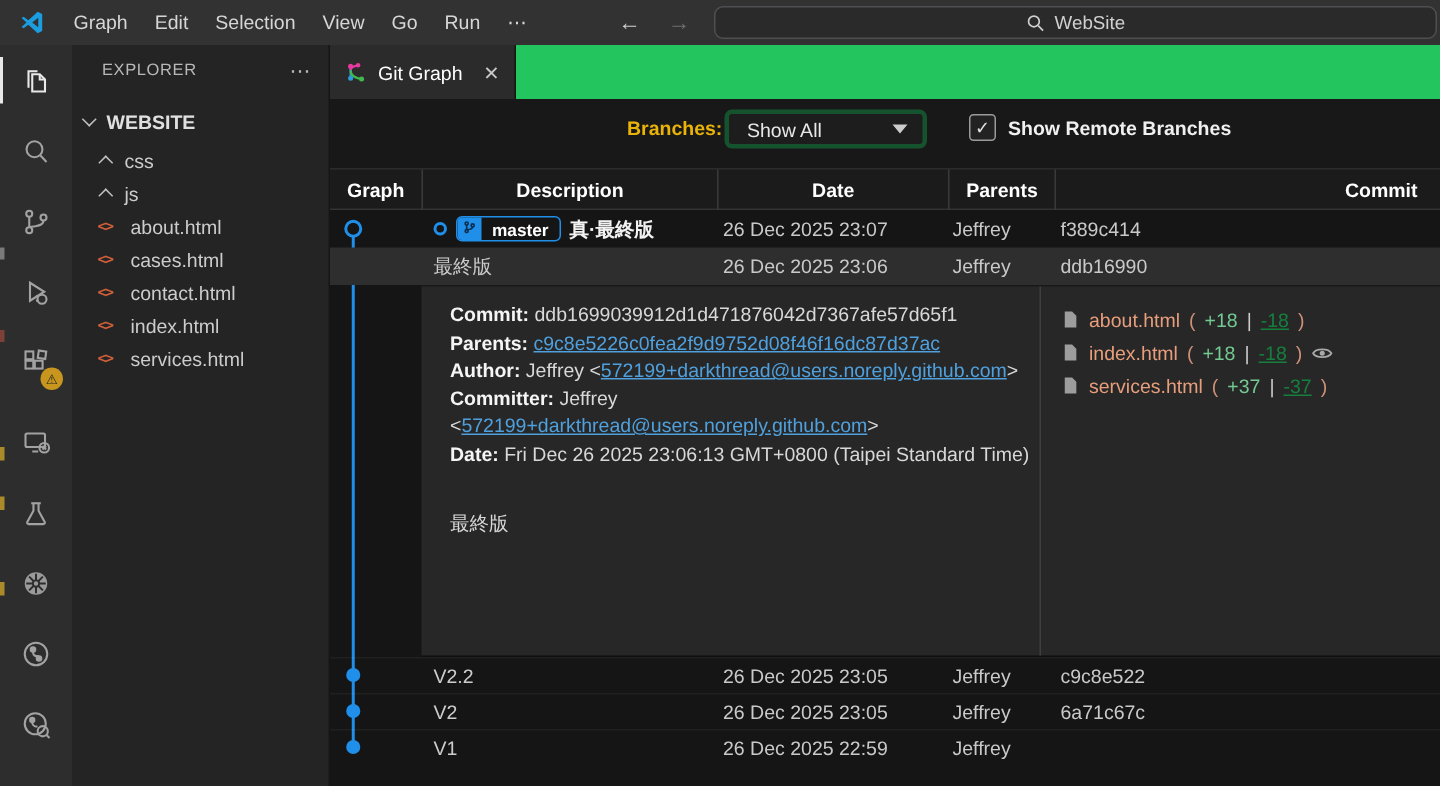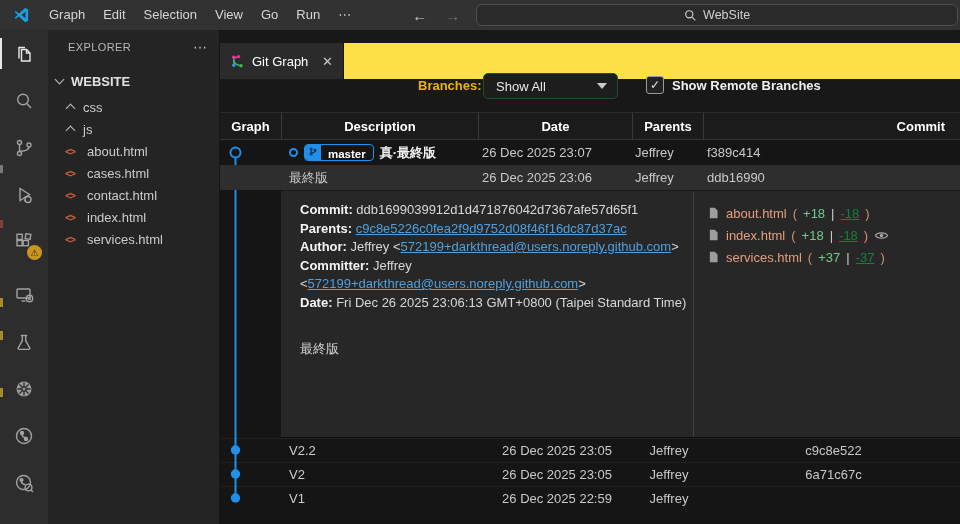--- a/index.html
+++ b/index.html
@@ -49,30 +49,30 @@
   .tree-row { display:flex; align-items:center; height:22px; padding-left:17px;
     color:#cccccc; cursor:pointer; }
   .tree-row .html-glyph { font-family:"DejaVu Sans Mono", monospace; font-size:10px;
     font-weight:bold; color:#d1603a; width:17px; flex:none; margin-right:5px;
     letter-spacing:-1px; }
   .tree-row.folder { padding-left:19px; }
 
   
   .editor { position:absolute; left:220px; top:30px; width:740px; height:494px;
     background:#181818; }
-  .tabbar { position:absolute; left:0; top:13px; width:740px; height:36px; background:#fde047; }
+  .tabbar { position:absolute; left:0; top:0; width:740px; height:36px; background:#22c55e; }
   .tab { position:absolute; left:0; top:0; width:124px; height:36px; background:#2b2b2c;
     display:flex; align-items:center; padding:0 10px; gap:7px; border-right:1px solid #151515; }
   .tab-label { color:#ffffff; flex:1; }
   .tab-close { color:#c8c8c8; font-size:13px; }
 
   .gg-toolbar { position:absolute; left:0; top:42px; width:740px; height:34px; }
   .branches-label { position:absolute; left:198px; top:6px; font-weight:bold; color:#eab308; }
   .branches-select { position:absolute; left:263px; top:1px; width:135px; height:26px;
-    border:1px solid #14532d; border-radius:5px; background:#1d1d1d; display:flex;
+    border:3px solid #14532d; border-radius:5px; background:#1d1d1d; display:flex;
     align-items:center; padding:0 10px 0 12px; color:#e8e8e8; }
   .sel-text { flex:1; }
   .sel-arrow { width:0; height:0; border-left:5px solid transparent;
     border-right:5px solid transparent; border-top:6px solid #cccccc; }
   .remote-check { position:absolute; left:426px; top:4px; width:18px; height:18px;
     border:1px solid #9a9a9a; border-radius:3px; color:#e0e0e0; font-size:12px;
     display:flex; align-items:center; justify-content:center; background:#222; }
   .remote-label { position:absolute; left:452px; top:6px; font-weight:bold; color:#f0f0f0; }
 
   .grow { display:grid; grid-template-columns:61px 197px 154px 71px 1fr; align-items:center; }
@@ -108,21 +108,21 @@
   .detail-msg { position:absolute; left:80px; top:150px; color:#d8d8d8; }
   .detail-files { position:absolute; left:473px; top:1px; bottom:1px; right:8px;
     border-left:1px solid #3f3f3f; padding:11px 0 0 13px; }
   .file-row { display:flex; align-items:center; height:22px; gap:6px; }
   .fname { color:#e79e7c; }
   .fparen { color:#ce9178; }
   .fadd { color:#73c991; }
   .fdel { color:#15803d;text-decoration:underline; }
   .fpipe { color:#cccccc; }
 
-  .v-sep { border-top:1px solid rgba(255,255,255,.05);text-align:center; }
+  .v-sep { border-top:1px solid rgba(255,255,255,.05); }
 </style>
 </head>
 <body>
 
 <div class="app">
 
   <div class="titlebar">
     <svg class="vscode-logo" viewBox="0 0 24 24">
       <path fill="#1b9de0" d="M17.5 2.5 9.2 10 5 6.9 3.2 7.9 7.6 12l-4.4 4.1 1.8 1 4.2-3.1 8.3 7.5 4-2V4.5l-4-2zm.5 5.2v8.6L12.6 12 18 7.7z"></path>
     </svg>

